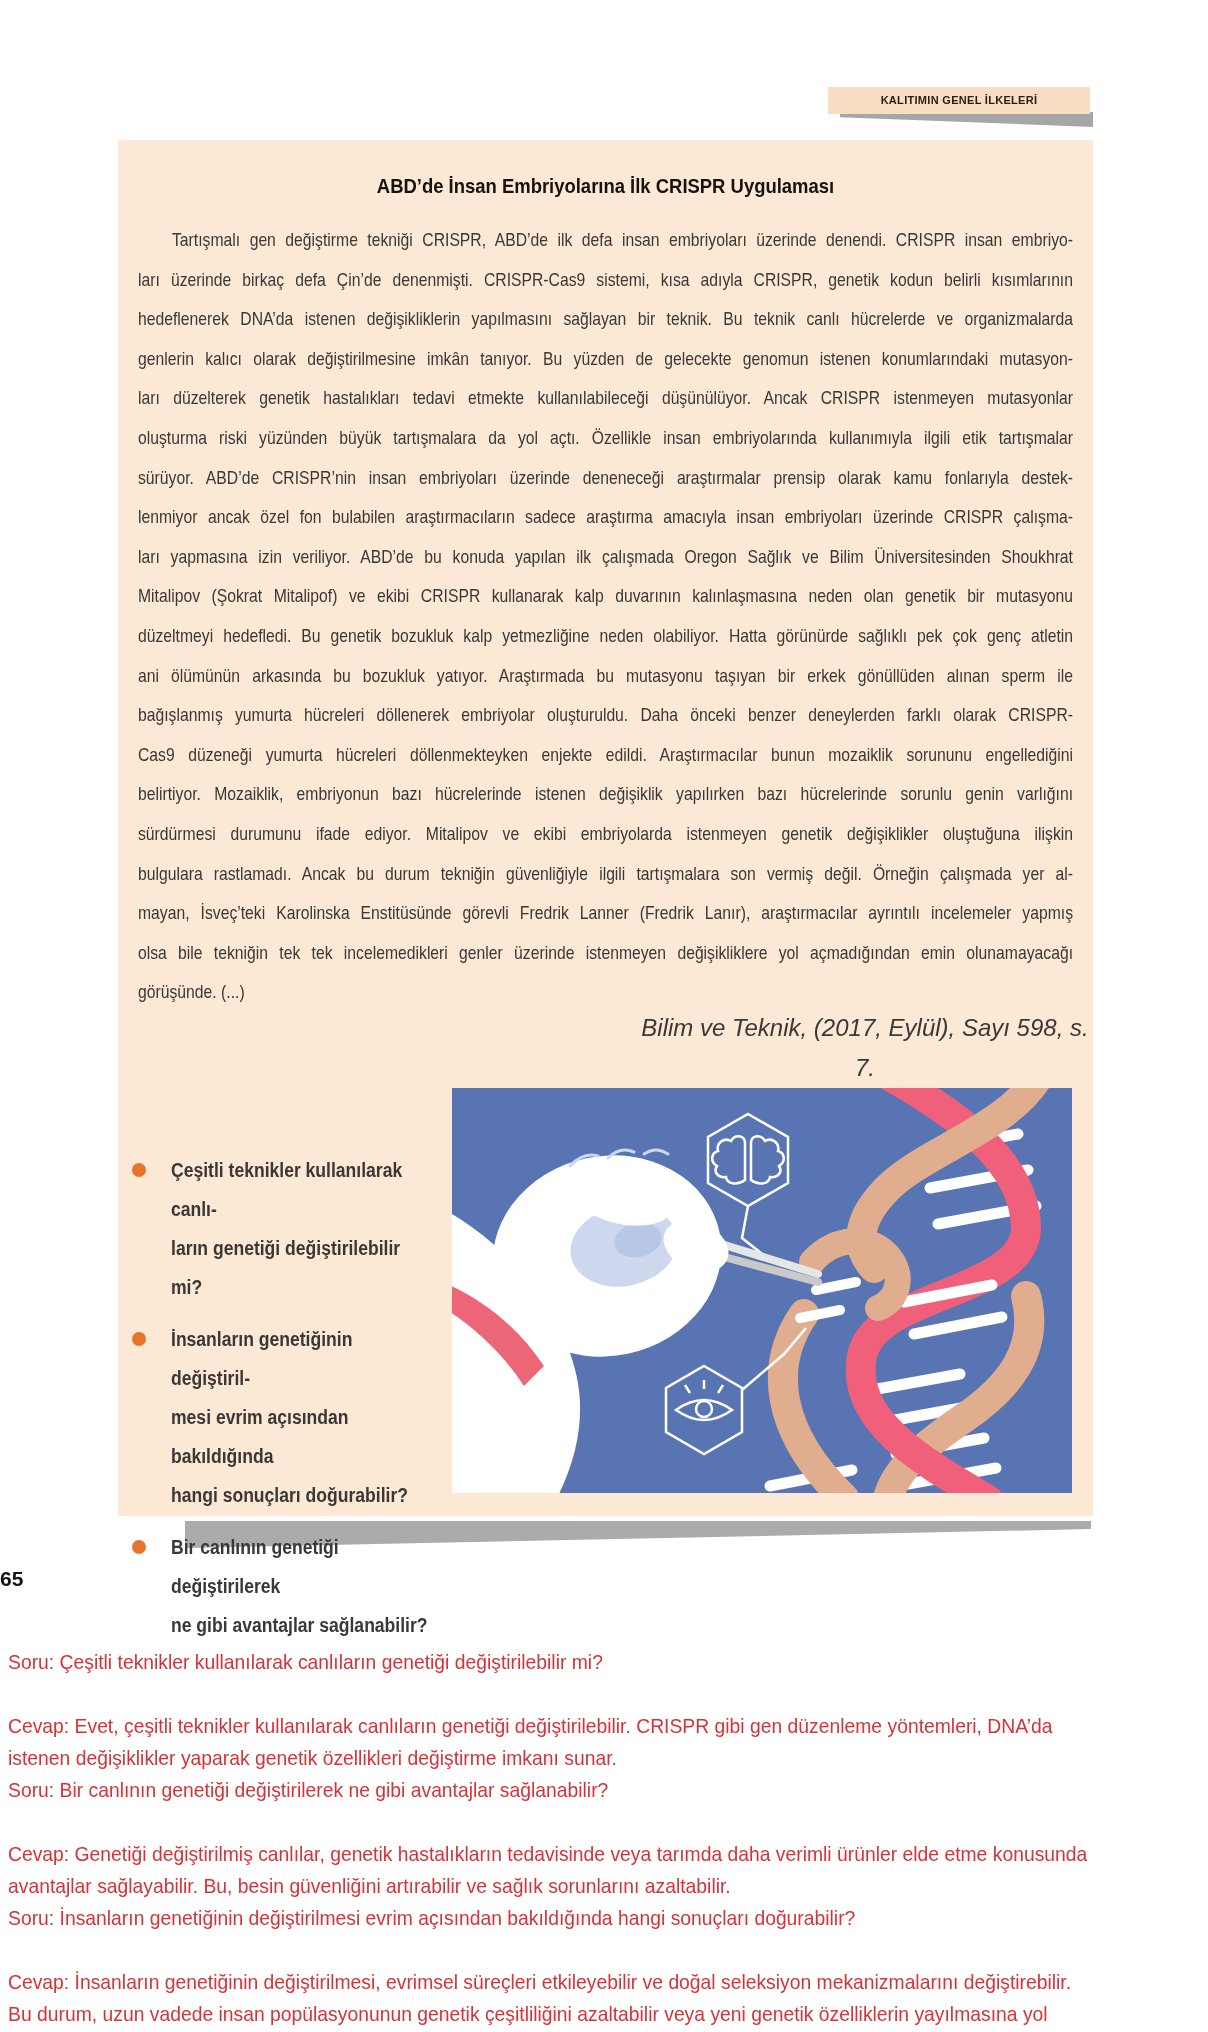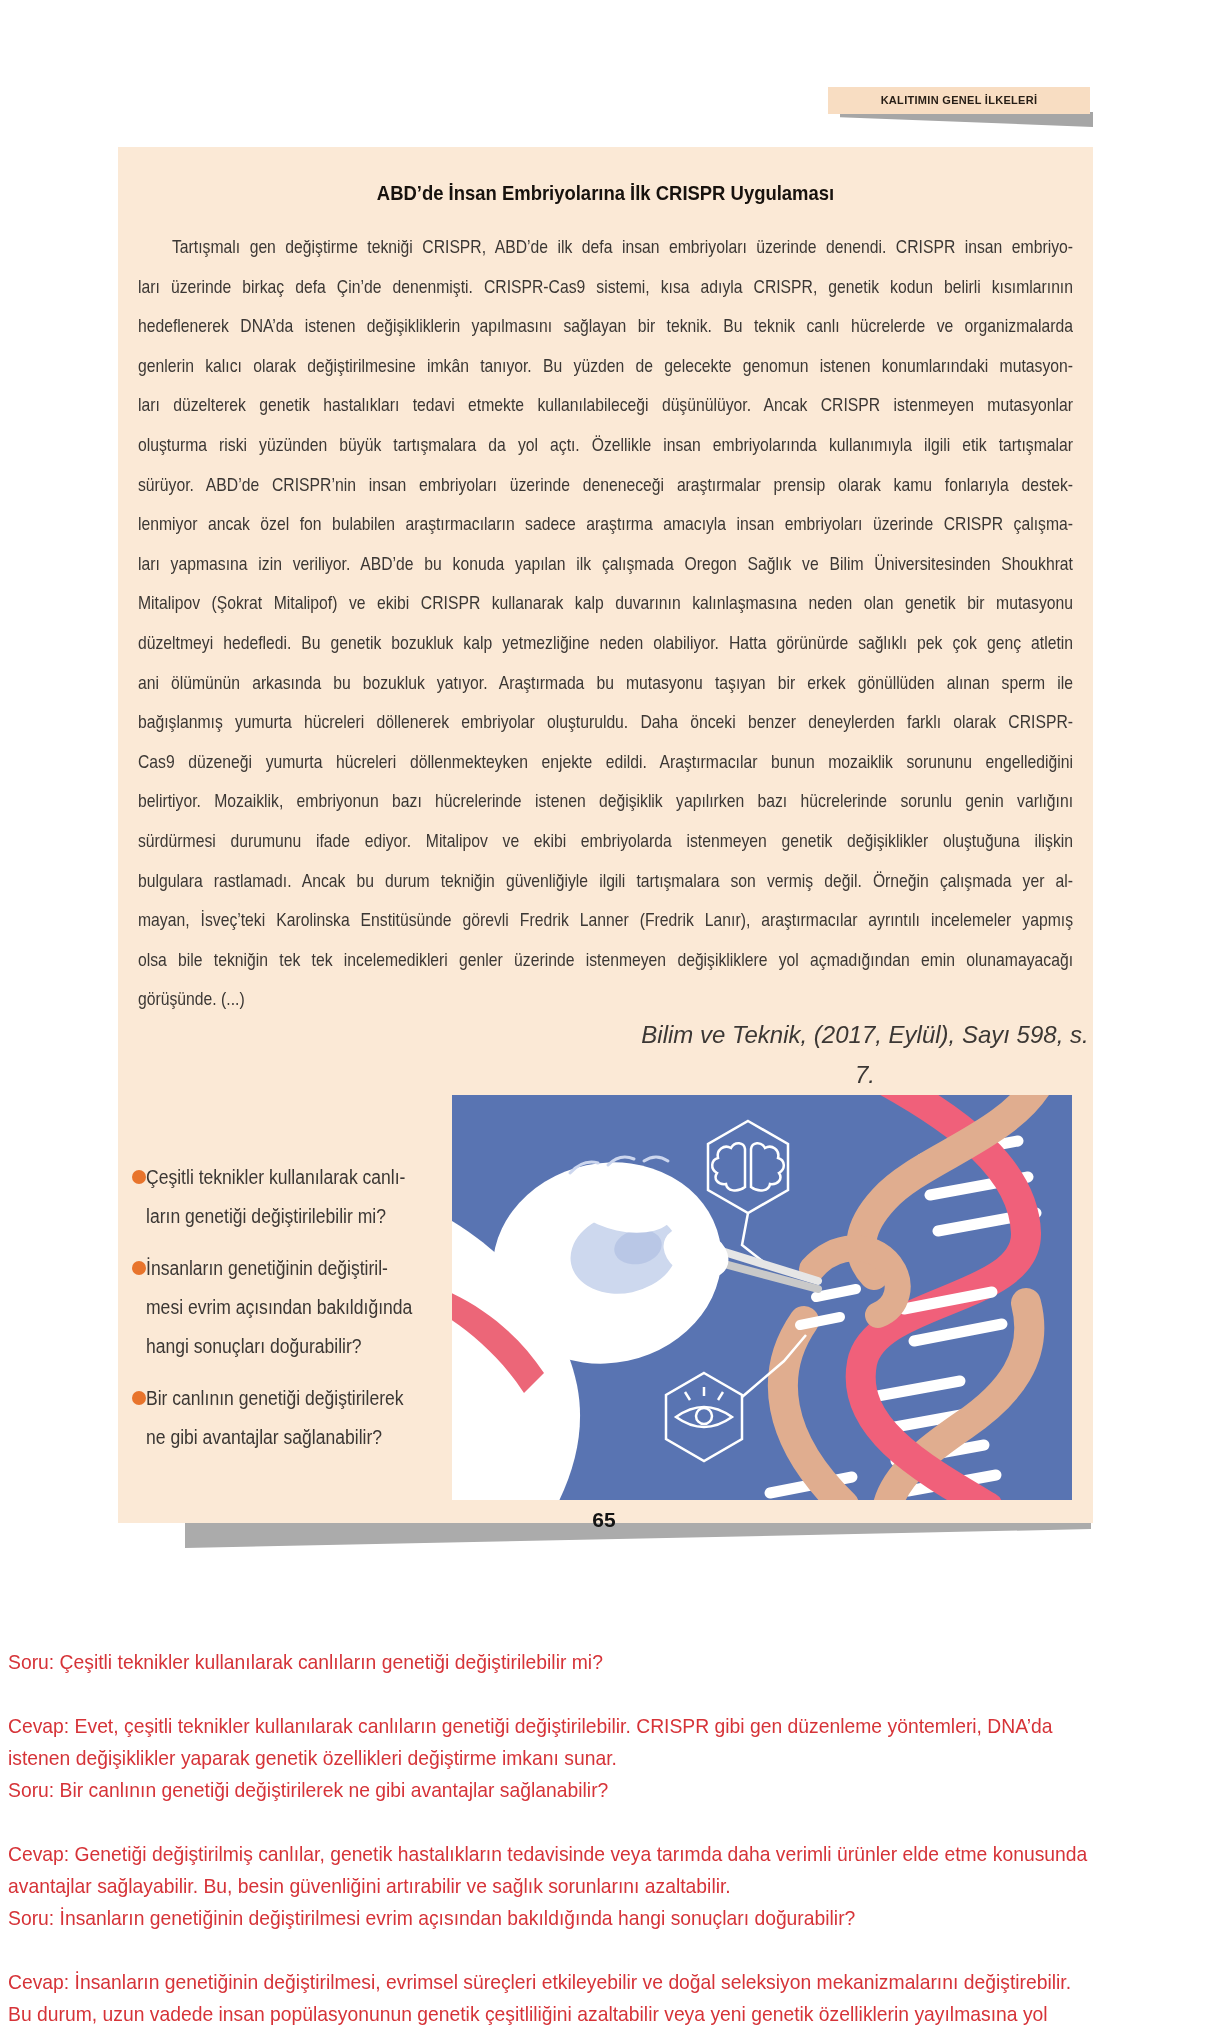--- a/index.html
+++ b/index.html
@@ -11,21 +11,21 @@
   .badge{
     position:absolute;left:828px;top:87px;width:262px;height:27px;
     background:#f8ddc2;color:#261d15;font-weight:bold;font-size:11px;
     line-height:27px;text-align:center;letter-spacing:.3px;white-space:nowrap;
   }
   .badge-shadow{
     position:absolute;left:840px;top:112px;width:253px;height:15px;background:#a6a6a6;
     clip-path:polygon(0 0,100% 0,100% 100%,0 35%);
   }
   
-  .card{position:absolute;left:118px;top:147px;width:975px;height:1376px;background:#fbe9d6;}
+  .card{position:absolute;left:118px;top:140px;width:975px;height:1376px;background:#fbe9d6;}
   .card-shadow{
     position:absolute;left:185px;top:1521px;width:906px;height:27px;background:#ababab;
     clip-path:polygon(0 0,100% 0,100% 30%,0 100%);
   }
   .article-title{
     position:absolute;left:0;top:34px;width:975px;text-align:center;
     font-size:20.5px;font-weight:bold;color:#17120e;
     transform:scaleX(.9);
   }
   .body-lines{
@@ -38,31 +38,31 @@
     text-align:justify;text-align-last:justify;
   }
   .bline:first-of-type{text-indent:40px;}
   .bline:last-of-type{text-align-last:left;}
   .citation{
     position:absolute;left:522px;top:868px;width:450px;text-align:center;
     font-style:italic;font-size:24px;color:#3b3734;line-height:40px;
   }
   
   .q-list{position:absolute;left:14px;top:1011px;width:330px;}
-  .q-item{display:flex;gap:0;margin-bottom:13px;}
+  .q-item{display:flex;gap:25px;margin-bottom:13px;font-weight:bold;}
   .q-dot{flex:none;width:14px;height:14px;border-radius:50%;background:#e8742c;margin-top:12px;}
   .q-text{
     width:360px;font-size:19.5px;line-height:39px;color:#3b3734;white-space:pre-line;
     transform:scaleX(.9);transform-origin:left top;
   }
   
   .illu{position:absolute;left:334px;top:948px;width:620px;height:405px;display:block;}
   
   .page-number{
-    position:absolute;left:0;top:1508px;width:1208px;text-align:center;
+    position:absolute;left:0;top:1567px;width:1208px;
     font-size:21px;font-weight:bold;color:#141414;
   }
   
   .qa{
     position:absolute;left:8px;top:1646px;width:1300px;
     transform:scaleX(.92);transform-origin:left top;
     font-size:21px;color:#d63338;
   }
   .qa-line{height:32px;line-height:32px;white-space:nowrap;}
 </style>

